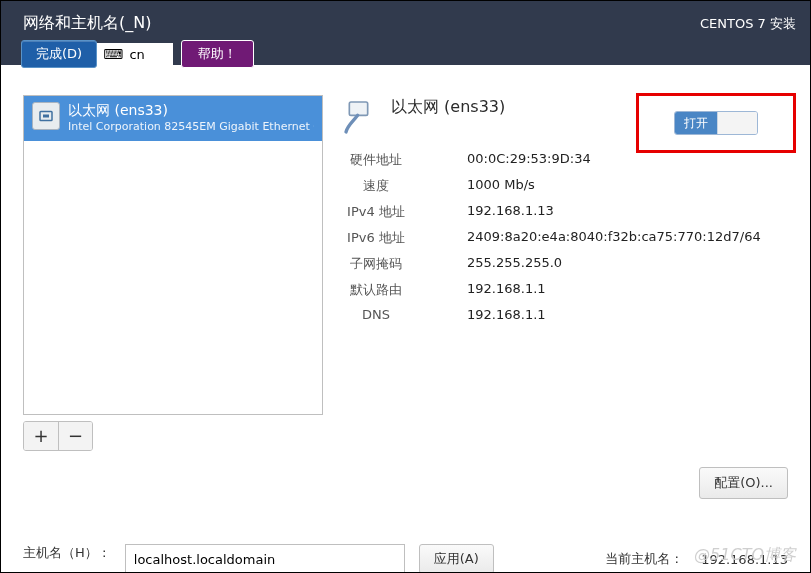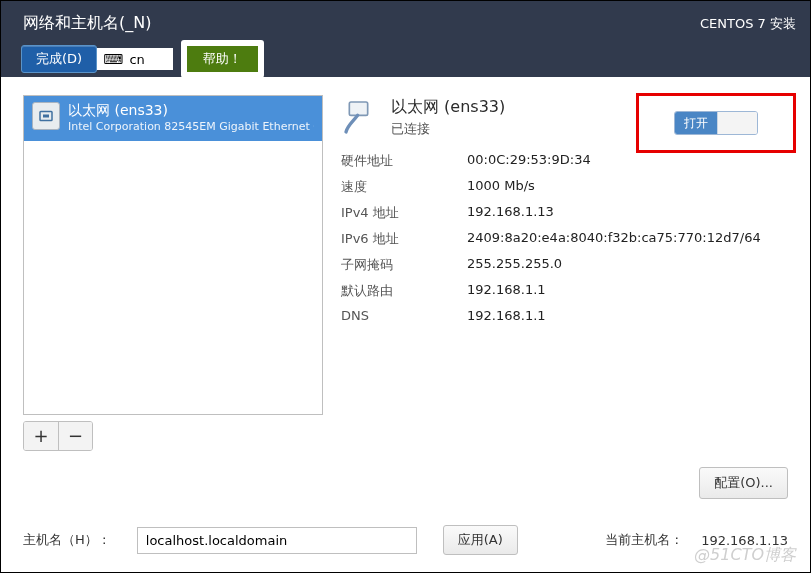--- a/index.html
+++ b/index.html
@@ -1,26 +1,26 @@
 <!DOCTYPE html>
 <html><head>
 <meta charset="utf-8">
 <style>
   * { box-sizing: border-box; margin: 0; padding: 0; font-family: "DejaVu Sans", "Microsoft YaHei", sans-serif; }
   body { background: #fff; width: 811px; height: 573px; position: relative; overflow: hidden; border: 1px solid #000; }
-  .header { background: #2e4057; background: #313a4d; color: #fff; height: 76px; padding: 8px 14px 0 14px; position: relative; }
+  .header { background: #2e4057; background: #313a4d; color: #fff; height: 64px; padding: 8px 14px 0 14px; position: relative; }
   .header-title { font-size: 16px; padding: 4px 8px; }
   .header-top { display: flex; justify-content: space-between; align-items: flex-start; }
   .installer-label { font-size: 13px; padding-top: 6px; }
   .header-bot { display: flex; justify-content: flex-start; align-items: center; margin-top: 2px; }
   .done-btn { background: #1f5fa8; color: #fff; border: 1px solid #5a93c8; border-radius: 3px; padding: 4px 14px; font-size: 13px; margin-left: 6px; cursor: pointer; box-shadow: inset 0 1px 0 rgba(255,255,255,.2); }
   .header-right { display: flex; align-items: center; gap: 8px; }
   .kbd-box { background: #fff; color: #000; display: flex; align-items: center; gap: 6px; padding: 3px 28px 3px 6px; font-size: 13px; }
   .kbd-icon { font-size: 14px; }
-  .help-btn { background: #4d7c0f; color: #fff; border: 6px solid #ffffff; border-radius: 3px; padding: 4px 16px; font-size: 13px; cursor: pointer; }
+  .help-btn { background: #701a75; color: #fff; border: 1px solid #ffffff; border-radius: 3px; padding: 4px 16px; font-size: 13px; cursor: pointer; }
   .main { position: absolute; top: 76px; left: 0; right: 0; bottom: 0; background: #fff; padding: 18px 22px 0 22px; }
   .content-row { display: flex; gap: 18px; }
   .left-col { width: 300px; }
   .device-panel { border: 1px solid #bfbfbf; background: #fff; height: 320px; }
   .device-item { background: #4a90d9; color: #fff; padding: 6px 8px 8px 8px; display: flex; gap: 8px; align-items: flex-start; }
   .iface-icon { width: 28px; height: 28px; background: #e8ecef; border: 1px solid #a8b3c0; border-radius: 3px; display: flex; align-items: center; justify-content: center; flex-shrink: 0; }
   .iface-icon svg { width: 18px; height: 18px; }
   .device-texts { overflow: hidden; }
   .device-title { font-size: 14px; }
   .device-sub { font-size: 11px; opacity: .9; white-space: nowrap; }
@@ -33,25 +33,25 @@
   .big-iface-icon svg { width: 40px; height: 40px; }
   .right-head-texts { padding-top: 2px; }
   .right-head-title { font-size: 16px; color: #2b2b2b; }
   .right-head-status { font-size: 13px; color: #555; margin-top: 2px; }
   .highlight-box { position: absolute; border: 3px solid #e60000; width: 160px; height: 60px; top: -2px; right: -8px; display: flex; align-items: center; justify-content: center; }
   .toggle { width: 84px; height: 24px; border: 1px solid #9db7d6; border-radius: 3px; display: flex; overflow: hidden; cursor: pointer; }
   .toggle-on { background: #4a86c5; color: #fff; width: 42px; display: flex; align-items: center; justify-content: center; font-size: 12px; }
   .toggle-off { background: #f4f4f4; flex: 1; border-left: 1px solid #c8d4e2; }
   .details { margin-top: 14px; font-size: 13px; color: #333; }
   .details-row { display: flex; margin-bottom: 8px; }
-  .details-label { width: 70px; text-align: left; color: #555; margin-right: 8px; }
+  .details-label { width: 70px; text-align: center; color: #555; margin-right: 8px; }
   .details-value { color: #222; margin-left: 48px; }
   .configure-row { display: flex; justify-content: flex-end; margin-top: 16px; }
   .configure-btn { background: linear-gradient(#fafafa,#eaeaea); border: 1px solid #bfbfbf; border-radius: 3px; padding: 6px 14px; font-size: 13px; cursor: pointer; color: #333; }
-  .hostname-row { display: flex; align-items: center; gap: 26px; margin-top: 26px; font-size: 13px; color: #333; }
+  .hostname-row { display: flex; gap: 14px; margin-top: 45px; font-size: 13px; color: #333; }
   .hostname-input { border: 1px solid #bfbfbf; padding: 5px 8px; width: 280px; font-size: 13px; }
   .apply-btn { background: linear-gradient(#fafafa,#eaeaea); border: 1px solid #bfbfbf; border-radius: 3px; padding: 5px 14px; font-size: 13px; cursor: pointer; color: #333; }
   .hostname-right { display: flex; align-items: center; gap: 18px; margin-left: auto; font-size: 13px; color: #333; }
   .watermark { position: absolute; right: 14px; bottom: 6px; color: #cfcfcf; font-size: 16px; font-style: italic; }
 </style>
 </head>
 <body>
 
 <div class="header">
   <div class="header-top">
@@ -96,21 +96,20 @@
     <div class="right-col">
       <div class="right-head">
         <div class="big-iface-icon">
           <svg viewBox="0 0 48 48">
               <rect x="10" y="6" width="22" height="16" rx="2" fill="#eef2f6" stroke="#7f98b5" stroke-width="2"></rect>
               <path d="M20 22 C 14 30, 8 34, 6 42" fill="none" stroke="#6e8fb8" stroke-width="4" stroke-linecap="round"></path>
             </svg>
         </div>
         <div class="right-head-texts">
           <div class="right-head-title">以太网 (ens33)</div>
-          <div class="right-head-status">已连接</div>
         </div>
       </div>
 
       <div class="highlight-box">
         <div class="toggle">
           <div class="toggle-on">打开</div>
           <div class="toggle-off"></div>
         </div>
       </div>
 

